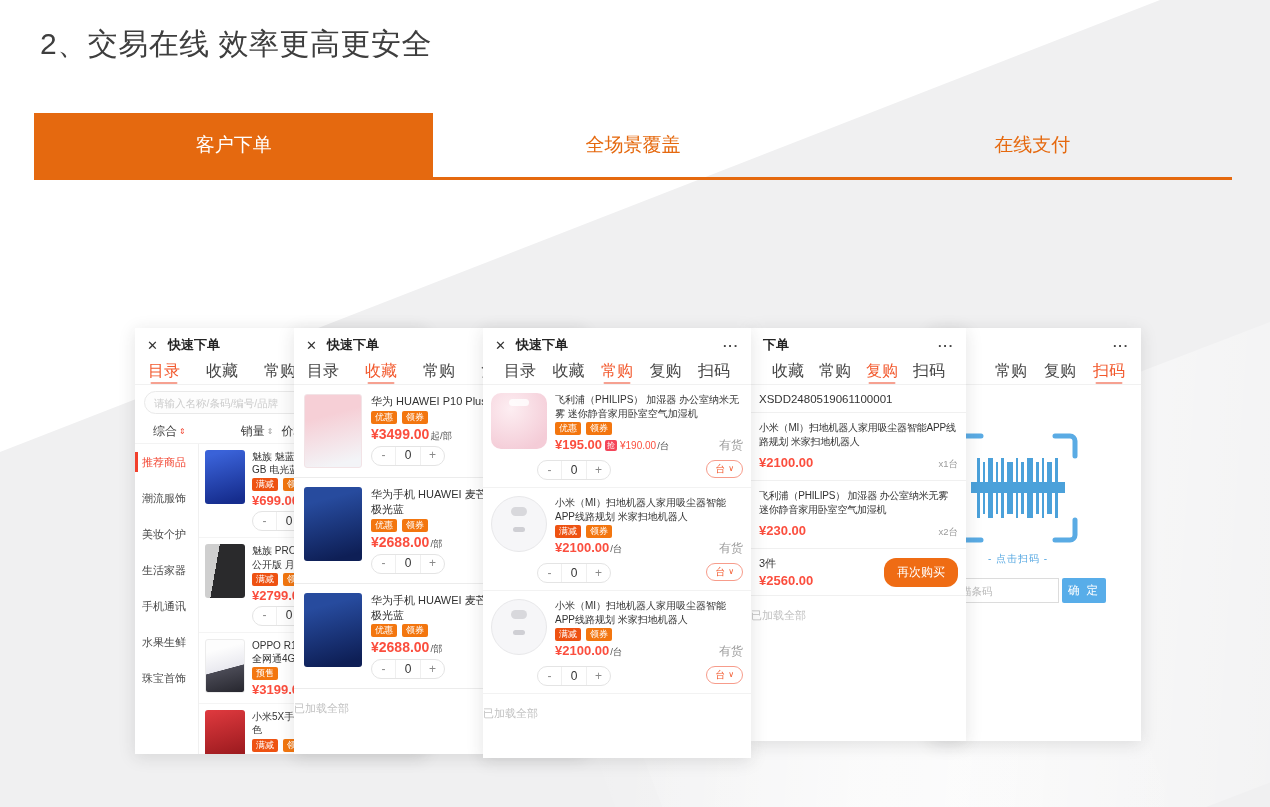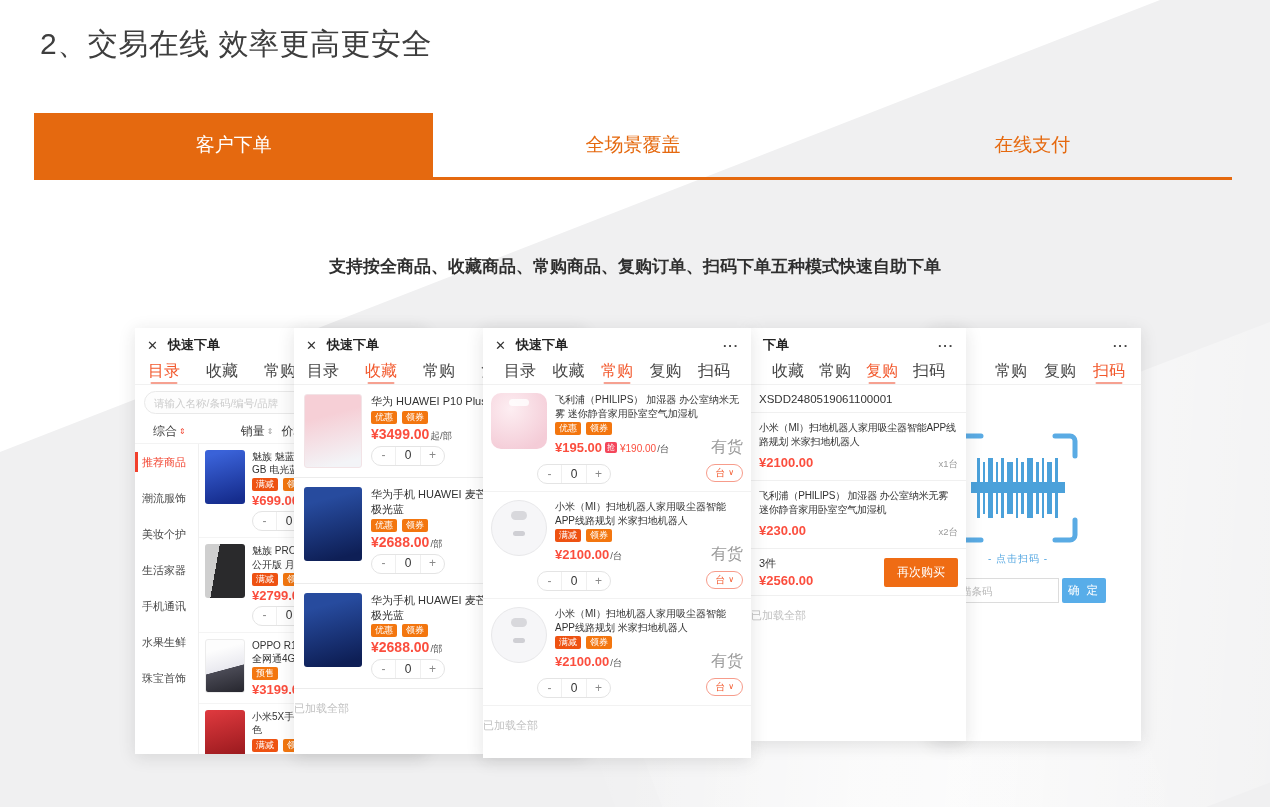--- a/index.html
+++ b/index.html
@@ -92,35 +92,35 @@
   .row3top { display:flex; }
   .img3 { width:56px; height:56px; flex:none; }
   .img-humid { background:radial-gradient(circle at 35% 28%,#fdeef2,#f4ccd7 80%); border-radius:10px; position:relative; }
   .img-humid::after { content:""; position:absolute; left:18px; top:6px; width:20px; height:7px; background:#fff; opacity:.8; border-radius:4px; }
   .img-robot { background:#f6f6f8; border:1px solid #e8e8ea; border-radius:50%; position:relative; }
   .img-robot::after { content:""; position:absolute; left:50%; top:10px; transform:translateX(-50%); width:16px; height:9px; border-radius:5px; background:#d8d8dc; box-shadow:0 18px 0 -2px #cfcfd4; }
   .info3 { margin-left:8px; flex:1; min-width:0; }
   .t3 { font-size:10px; color:#333; line-height:1.35; display:-webkit-box; -webkit-line-clamp:2; -webkit-box-orient:vertical; overflow:hidden; max-height:28px; }
   .flash { display:inline-block; background:#f4465a; color:#fff; font-size:8px; line-height:11px; padding:0 2px; border-radius:2px; margin:0 3px; align-self:center; }
   .pr2 { color:#fb4e3e; font-size:10px; }
-  .stock { margin-left:auto; font-size:16px; color:#9b9b9b; padding-right:2px; }
+  .stock { margin-left:auto; font-size:12px; color:#9b9b9b; padding-right:2px; }
   .ctrl3 { display:flex; align-items:center; justify-content:space-between; padding:3px 2px 0 46px; }
   .unitpill { display:inline-flex; align-items:center; border:1px solid #f79c8b; color:#f2582c; border-radius:10px; font-size:10px; line-height:16px; padding:0 8px; cursor:pointer; }
   .unitpill .chev { font-size:8px; margin-left:3px; }
 
   
   .orderno { font-size:11.5px; color:#333; padding:8px 8px 7px; border-bottom:1px solid #f0f0f0; }
   .oitem { padding:8px 8px 9px; border-bottom:1px solid #f0f0f0; cursor:pointer; }
   .ot { font-size:10px; color:#333; line-height:1.4; letter-spacing:-.2px; display:-webkit-box; -webkit-line-clamp:2; -webkit-box-orient:vertical; overflow:hidden; max-height:29px; }
   .opl { display:flex; align-items:baseline; margin-top:6px; }
   .oqty { margin-left:auto; font-size:9.5px; color:#9b9b9b; }
   .osummary { display:flex; align-items:center; padding:7px 8px; border-bottom:1px solid #f0f0f0; }
   .ocount { font-size:11px; color:#333; }
   .ototal { color:#fb4e3e; font-size:13px; font-weight:700; margin-top:2px; }
-  .rebuy { margin-left:auto; background:#ef6c14; color:#fff; border:0; font-size:12px; font-family:inherit; padding:6px 13px; border-radius:2px; cursor:pointer; }
+  .rebuy { margin-left:auto; background:#ef6c14; color:#fff; border:0; font-size:12px; font-family:inherit; padding:6px 13px; border-radius:12px; cursor:pointer; }
 
   
   #p5 .ptabs { justify-content:space-between; padding:0 12px 0 60px; }
   #p5 .ptab { width:40px; }
   .scanarea { margin:47px 0 0 24px; width:126px; text-align:center; cursor:pointer; }
   .scanhint { font-size:10px; color:#58a9e2; margin-top:4px; letter-spacing:1px; }
   .scanrow { display:flex; align-items:center; margin-top:12px; }
   .scanrow input { width:128px; height:25px; border:1px solid #dcdcdc; outline:0; font-size:10.5px; padding:0 8px; color:#333; font-family:inherit; }
   .scanrow input::placeholder { color:#bbb; }
   .okbtn { width:44px; height:25px; margin-left:3px; background:#58ade9; color:#fff; border:0; font-size:11.5px; font-family:inherit; cursor:pointer; border-radius:2px; letter-spacing:2px; }
@@ -135,21 +135,20 @@
 <div class="stage">
 
   <div class="page-title">2、交易在线 效率更高更安全</div>
 
   <div class="tabbar">
     <div class="mtab on">客户下单</div>
     <div class="mtab">全场景覆盖</div>
     <div class="mtab">在线支付</div>
   </div>
 
-  <div class="subtitle">支持按全商品、收藏商品、常购商品、复购订单、扫码下单五种模式快速自助下单</div>
 
   <div class="panels">
 
     <div class="panel" id="p1">
       <div class="phead">
         <span class="x-icon">✕</span>
         <span>快速下单</span>
       </div>
       <div class="ptabs">
         <span class="ptab fixed on">目录</span>

